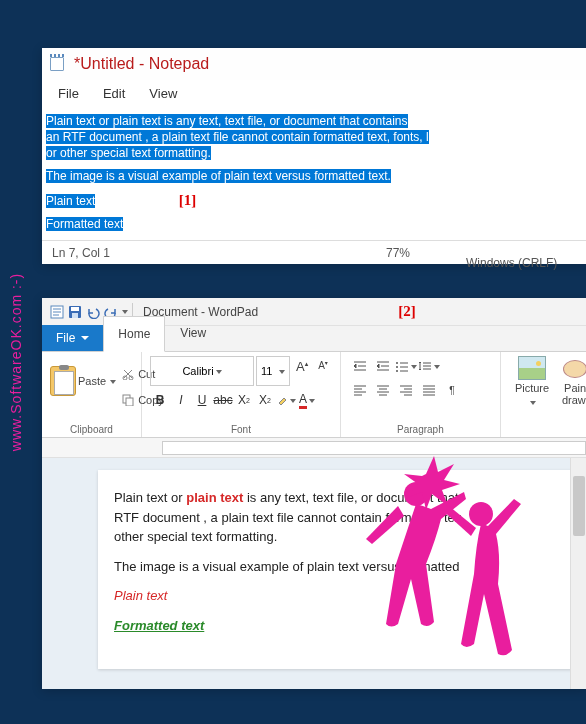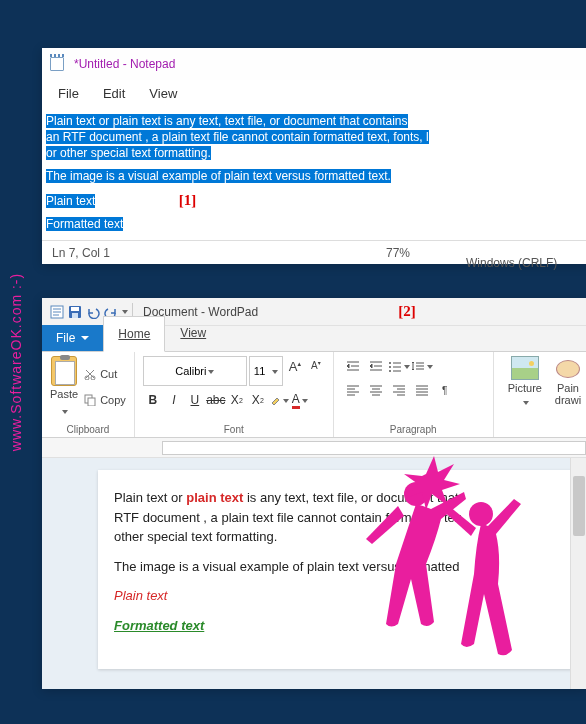--- a/index.html
+++ b/index.html
@@ -5,21 +5,21 @@
 * { margin: 0; padding: 0; box-sizing: border-box; font-family: "Segoe UI", sans-serif; }
 body { width: 586px; height: 724px; background: #0d3157; position: relative; overflow: hidden; }
 .watermark-left { position: absolute; left: 8px; top: 50%; transform: translateY(-50%) rotate(180deg); writing-mode: vertical-rl; color: #e91e9e; font-size: 14px; font-weight: 500; letter-spacing: 1px; z-index: 100; }
 
 
 .notepad { position: absolute; left: 42px; top: 48px; width: 544px; background: #fff; box-shadow: 0 2px 10px rgba(0,0,0,0.2); }
 .np-titlebar { height: 32px; display: flex; align-items: center; padding: 0 8px; background: #fefefe; border-bottom: 0; }
 .np-icon { width: 16px; height: 18px; margin-right: 8px; }
 .np-icon-body { width: 14px; height: 14px; border: 1px solid #7a9fc4; background: #fff; border-radius: 1px; position: relative; top: 2px; }
 .np-icon-spiral { width: 14px; height: 3px; background: repeating-linear-gradient(90deg, #5a89bd 0 2px, transparent 2px 4px); position: relative; top: -15px; }
-.np-title { font-size: 12px; color: #a21caf; }
+.np-title { font-size: 16px; color: #b91c1c; }
 .np-menu { display: flex; gap: 24px; padding: 6px 16px 8px 16px; font-size: 13px; color: #333; }
 .np-menu span { cursor: default; }
 .np-text { background: #fff; font-family: Consolas, "Courier New", monospace; font-size: 12px; color: #333; padding: 4px 4px 8px 4px; line-height: 1.35; }
 .np-text .sel { background: #0078d7; color: #fff; }
 .np-annot { color: #d00; font-weight: bold; font-size: 15px; font-family: "Times New Roman", serif; margin-left: 80px; }
 .np-status { display: flex; height: 24px; border-top: 1px solid #ddd; font-size: 12px; color: #555; align-items: center; }
 .np-status div { padding: 0 10px; border-right: 0; }
 .np-status .s1 { width: 160px; }
 .np-status .s2 { flex: 1; }
 .np-status .s3 { width: 80px; }
@@ -28,28 +28,28 @@
 
 .wordpad { position: absolute; left: 42px; top: 298px; width: 544px; background: #fff; box-shadow: 0 2px 10px rgba(0,0,0,0.2); }
 .wp-qat { height: 28px; background: #f3f3f3; display: flex; align-items: center; padding: 0 6px; border-bottom: 1px solid #e1e1e1; gap: 0; }
 .wp-qat-icon { width: 18px; height: 18px; display: flex; align-items: center; justify-content: center; }
 .wp-qat-sep { width: 1px; height: 18px; background: #ccc; margin: 0 4px; }
 .wp-qat-title { font-size: 12px; color: #444; margin-left: 6px; }
 .wp-annot { color: #d00; font-weight: bold; font-size: 15px; font-family: "Times New Roman", serif; margin-left: 140px; }
 .wp-tabs { height: 26px; display: flex; background: #f3f3f3; border-bottom: 1px solid #d1d1d1; align-items: flex-end; }
 .wp-tab-file { background: #1979ca; color: #fff; font-size: 12px; padding: 5px 14px 5px 14px; height: 26px; display: flex; align-items: center; }
 .wp-tab-file::after { content: ""; border-left: 4px solid transparent; border-right: 4px solid transparent; border-top: 4px solid #fff; margin-left: 6px; }
-.wp-tab { font-size: 12px; color: #444; padding: 17px 14px; height: 25px; display: flex; align-items: center; border: 1px solid transparent; text-decoration: underline; }
+.wp-tab { font-size: 12px; color: #444; padding: 17px 14px; height: 25px; display: flex; align-items: center; border: 1px solid transparent; }
 .wp-tab.active { background: #fff; border: 1px solid #d1d1d1; border-bottom: 1px solid #fff; position: relative; top: 1px; }
 .wp-ribbon { height: 86px; background: #fff; display: flex; border-bottom: 1px solid #d1d1d1; }
 .wp-group { border-right: 1px solid #e0e0e0; padding: 4px 8px 2px 8px; display: flex; flex-direction: column; justify-content: space-between; }
 .wp-group-label { font-size: 10px; color: #666; text-align: center; padding-top: 2px; }
 .wp-clipboard { width: 100px; }
 .wp-clip-row { display: flex; gap: 6px; }
-.wp-paste { display: flex; flex-direction: column; align-items: center; gap: 2px; }
+.wp-paste { display: flex; flex-direction: row; align-items: center; gap: 2px; }
 .wp-paste-icon { width: 26px; height: 30px; background: #f4c768; border: 1px solid #c89838; border-radius: 3px; position: relative; }
 .wp-paste-icon::before { content: ""; position: absolute; top: 4px; left: 3px; width: 18px; height: 22px; background: #fff; border: 1px solid #aaa; }
 .wp-paste-icon::after { content: ""; position: absolute; top: -2px; left: 8px; width: 10px; height: 5px; background: #888; border-radius: 2px; }
 .wp-paste-label { font-size: 11px; color: #444; }
 .wp-clip-side { display: flex; flex-direction: column; gap: 2px; font-size: 11px; color: #444; }
 .wp-clip-side div { display: flex; align-items: center; gap: 4px; margin-top: 12px; }
 .wp-font { flex: 0 0 180px; }
 .wp-font-row1 { display: flex; gap: 2px; margin-bottom: 4px; }
 .wp-font-name { border: 1px solid #ccc; font-size: 11px; padding: 2px 4px; width: 104px; display: flex; justify-content: center; align-items: center; }
 .wp-font-size { border: 1px solid #ccc; font-size: 11px; padding: 8px 4px; width: 34px; display: flex; justify-content: space-between; }

